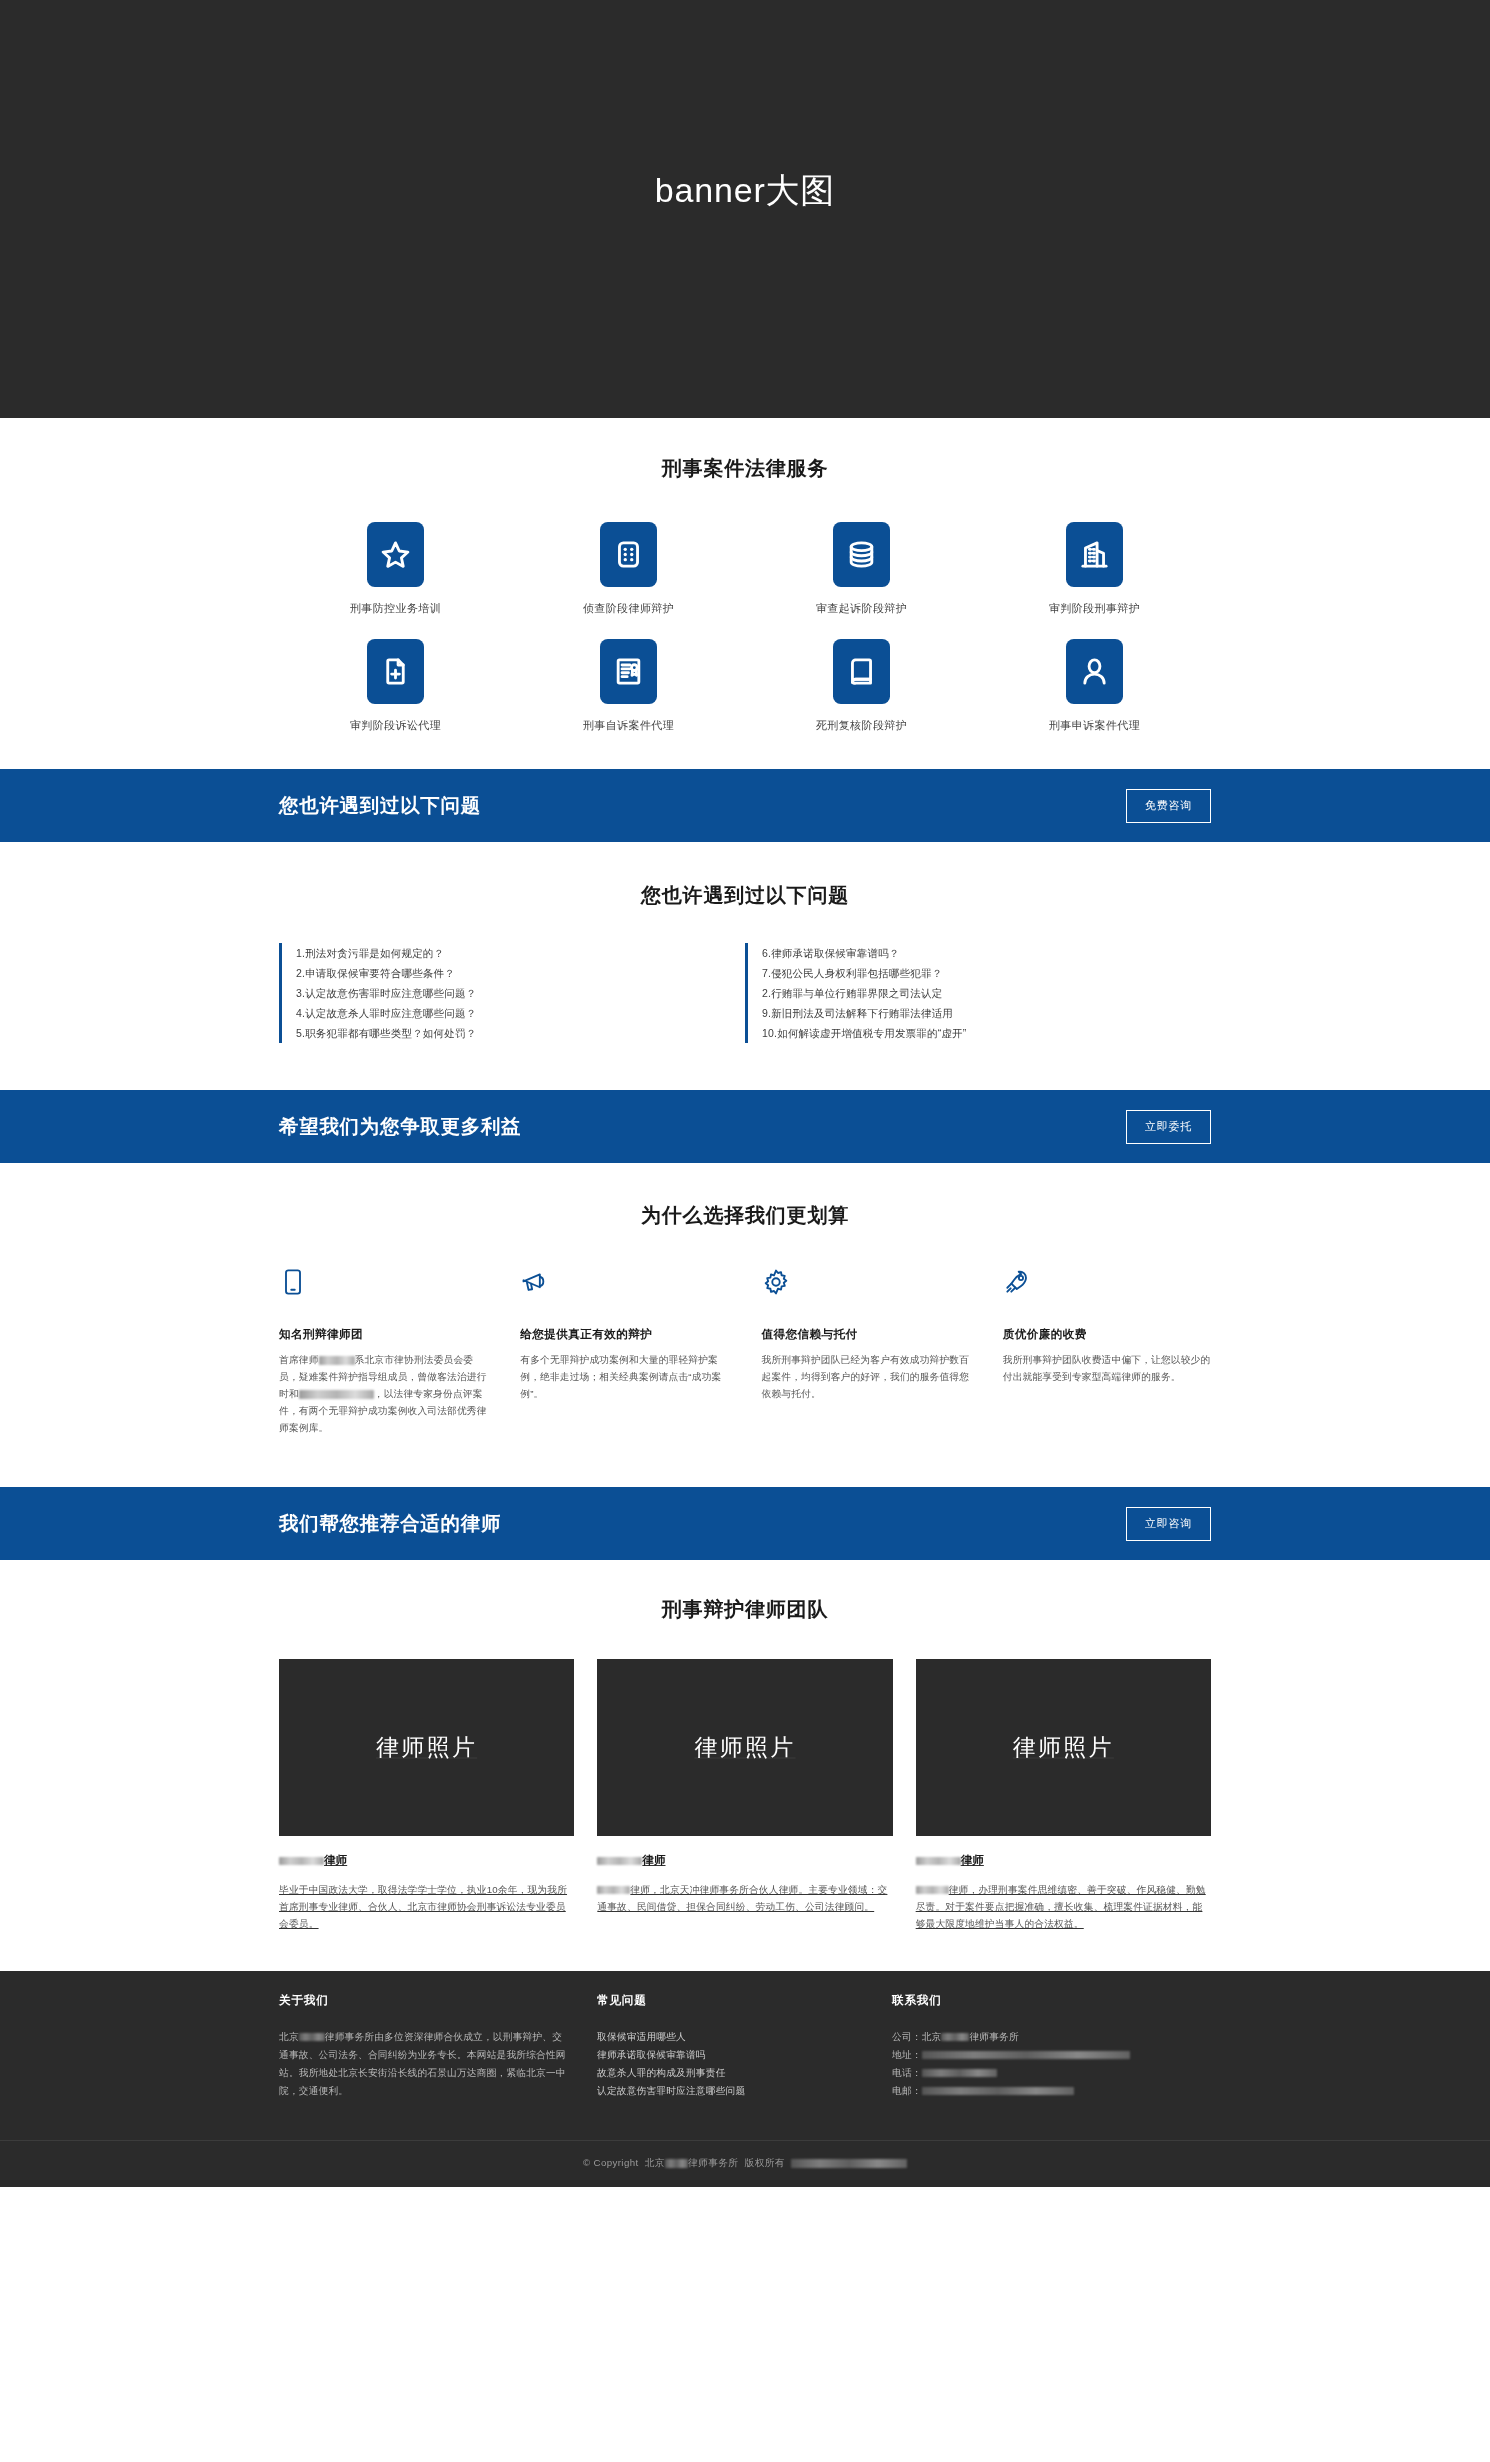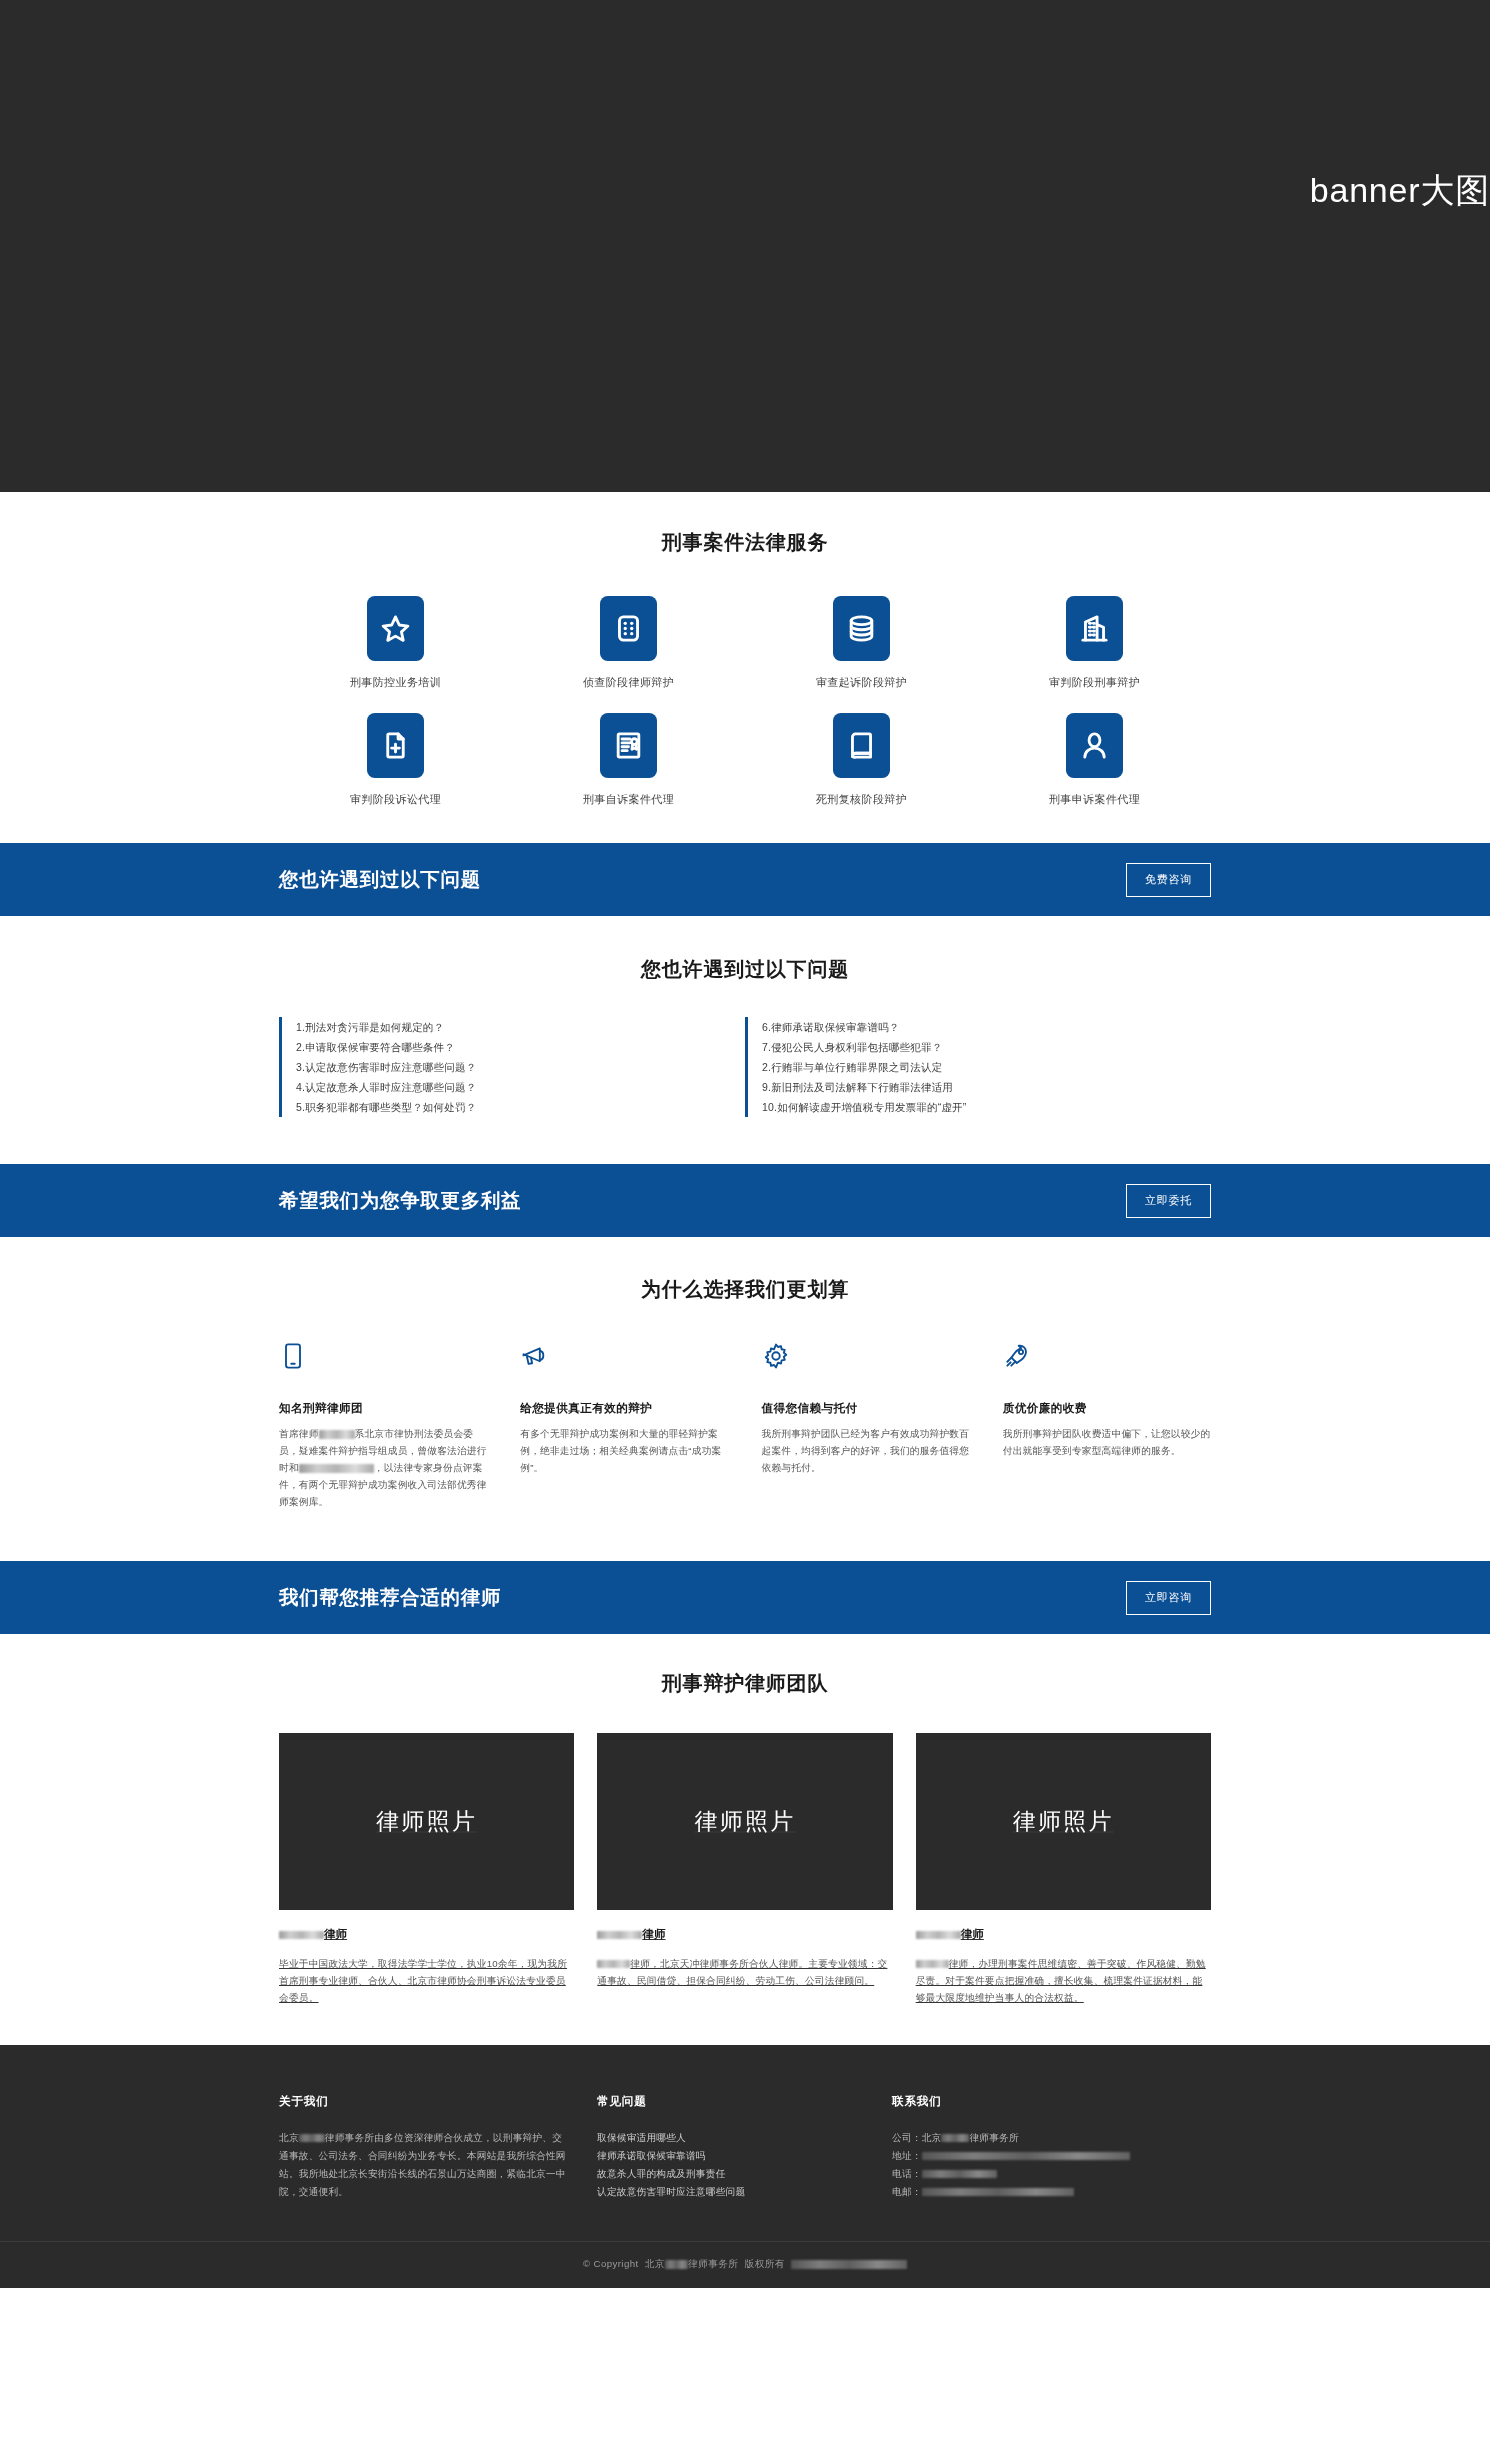--- a/index.html
+++ b/index.html
@@ -7,25 +7,25 @@
     width: 1490px;
     background: #fff;
     font-family: "Liberation Sans", "DejaVu Sans", sans-serif;
     color: #333;
   }
   .page { width: 1490px; height: 2462px; position: relative; overflow: hidden; }
   .wrap { width: 932px; margin: 0 auto; }
 
   
   .banner {
-    height: 492px;
+    height: 418px;
     background: #2b2b2b;
     display: flex;
     align-items: flex-start;
-    justify-content: flex-end;
+    justify-content: center;
   }
   .banner-text {
     color: #fff;
     font-size: 34px;
     font-weight: 400;
     letter-spacing: 0.8px;
     margin-top: 168px;
   }
 
   
@@ -173,21 +173,21 @@
   }
   .law-desc {
     margin-top: 12.4px;
     font-size: 9.7px;
     line-height: 17px;
     color: #555;
     letter-spacing: 0.2px;
   }
 
   
-  .footer { background: #2b2b2b; padding-top: 49px; }
+  .footer { background: #2b2b2b; padding-top: 22px; }
   .footer .wrap {
     display: grid;
     grid-template-columns: 318px 295px 1fr;
   }
   .f-title {
     color: #fff;
     font-size: 11.6px;
     font-weight: bold;
     letter-spacing: 0.8px;
     margin-bottom: 20px;

